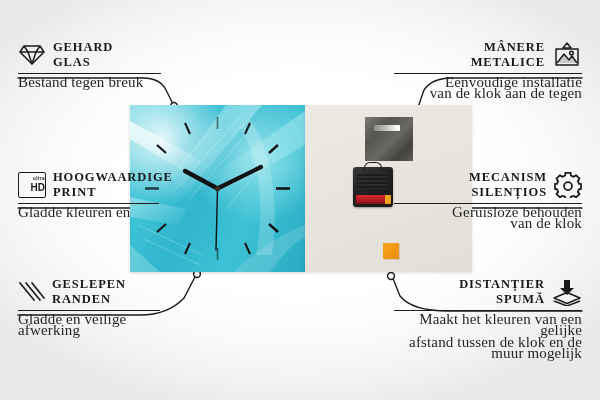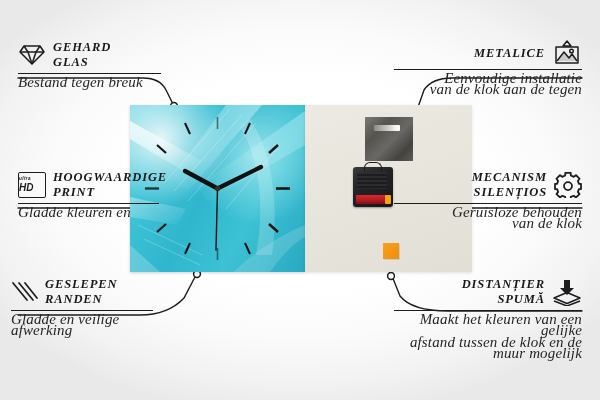--- a/index.html
+++ b/index.html
@@ -12,42 +12,42 @@
     position:relative;width:600px;height:400px;
     background:
       radial-gradient(ellipse 62% 58% at 50% 46%, #ffffff 0%, #ffffff 46%, #fbfbfb 66%, #f2f2f2 86%, #e9e9e9 100%);
     overflow:hidden;
   }
 
   
   #wires{position:absolute;inset:0;width:600px;height:400px;}
 
   
-  .feat{position:absolute;font-style:italic;}
+  .feat{position:absolute;}
   .feat .head{display:flex;align-items:center;gap:7px;}
   .feat.right .head{justify-content:flex-end;}
   .title{
     font-family:"Liberation Serif", serif;
     font-weight:700;font-size:12.5px;letter-spacing:.9px;
     color:#17181a;line-height:15px;text-transform:uppercase;
   }
   .feat.right .title{text-align:right;}
   .rule{height:1px;background:#1b1c1e;margin-top:3px;}
   .desc{
     font-family:"Liberation Serif", serif;
     font-size:15px;line-height:11.4px;color:#242528;margin-top:3px;
     letter-spacing:.15px;
   }
   .feat.right .desc{text-align:right;}
   .ic{flex:0 0 auto;display:block;}
 
   
   .hdbox{
     width:26px;height:24px;border:1.6px solid #1b1c1e;border-radius:2px;
-    display:flex;flex-direction:column;align-items:flex-start;justify-content:center;
+    display:flex;flex-direction:column;align-items:flex-end;justify-content:center;
     line-height:1;
   }
   .hdbox .u{font-family:"Liberation Sans",sans-serif;font-size:4.6px;font-weight:700;letter-spacing:.4px;color:#1b1c1e;}
   .hdbox .h{font-family:"Liberation Sans",sans-serif;font-size:10px;font-weight:700;letter-spacing:0px;color:#1b1c1e;margin-top:.5px;}
 
   
   .panel{position:absolute;overflow:hidden;}
 
   #clock-panel{
     left:130px;top:105px;width:175px;height:167px;
@@ -232,41 +232,42 @@
       </div>
       <div>
         <div class="title">HOOGWAARDIGE</div>
         <div class="title">PRINT</div>
       </div>
     </div>
     <div class="rule" style="width:141px;"></div>
     <div class="desc">Gladde kleuren en</div>
   </div>
 
-  <div class="feat left" style="left:11px;top:277px;width:170px;">
+  <div class="feat left" style="left:18px;top:277px;width:170px;">
     <div class="head">
       <svg class="ic" width="27" height="24" viewBox="0 0 27 24">
         <g stroke="#1b1c1e" stroke-width="1.7" stroke-linecap="round">
           <line x1="2" y1="3" x2="16" y2="20"></line>
           <line x1="8" y1="3" x2="22" y2="20"></line>
           <line x1="14" y1="3" x2="26" y2="18"></line>
         </g>
       </svg>
       <div>
         <div class="title">GESLEPEN</div>
         <div class="title">RANDEN</div>
       </div>
     </div>
     <div class="rule" style="width:142px;"></div>
     <div class="desc">Gladde en veilige afwerking</div>
   </div>
 
   <div class="feat right" style="right:18px;top:40px;width:188px;">
     <div class="head">
       <div>
+        <div class="title">MÂNERE</div>
         <div class="title">METALICE</div>
       </div>
       <svg class="ic" width="30" height="26" viewBox="0 0 30 26">
         <g fill="none" stroke="#1b1c1e" stroke-width="1.5" stroke-linejoin="round">
           <path d="M15,1 L11,6 L19,6 Z"></path>
           <rect x="4" y="7" width="22" height="16"></rect>
           <path d="M5,21 L12,12 L17,18 L20,14 L25,21 Z" fill="#1b1c1e" stroke="none" opacity=".18"></path>
           <path d="M5,21 L12,12 L17,18 L20,14 L25,21"></path>
           <circle cx="19.5" cy="11" r="1.8"></circle>
         </g>

